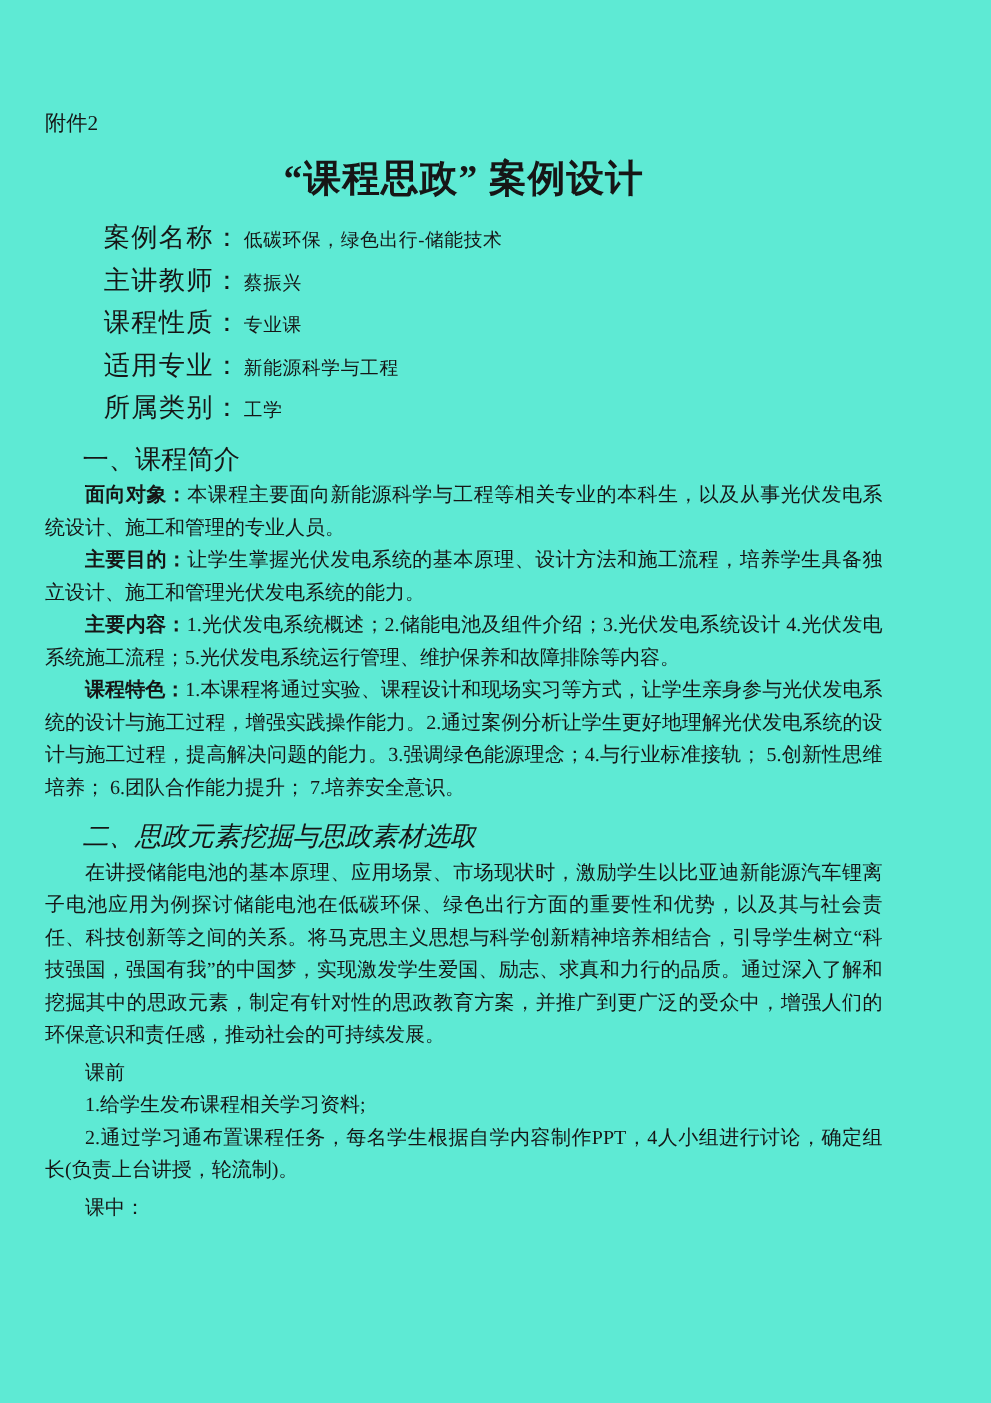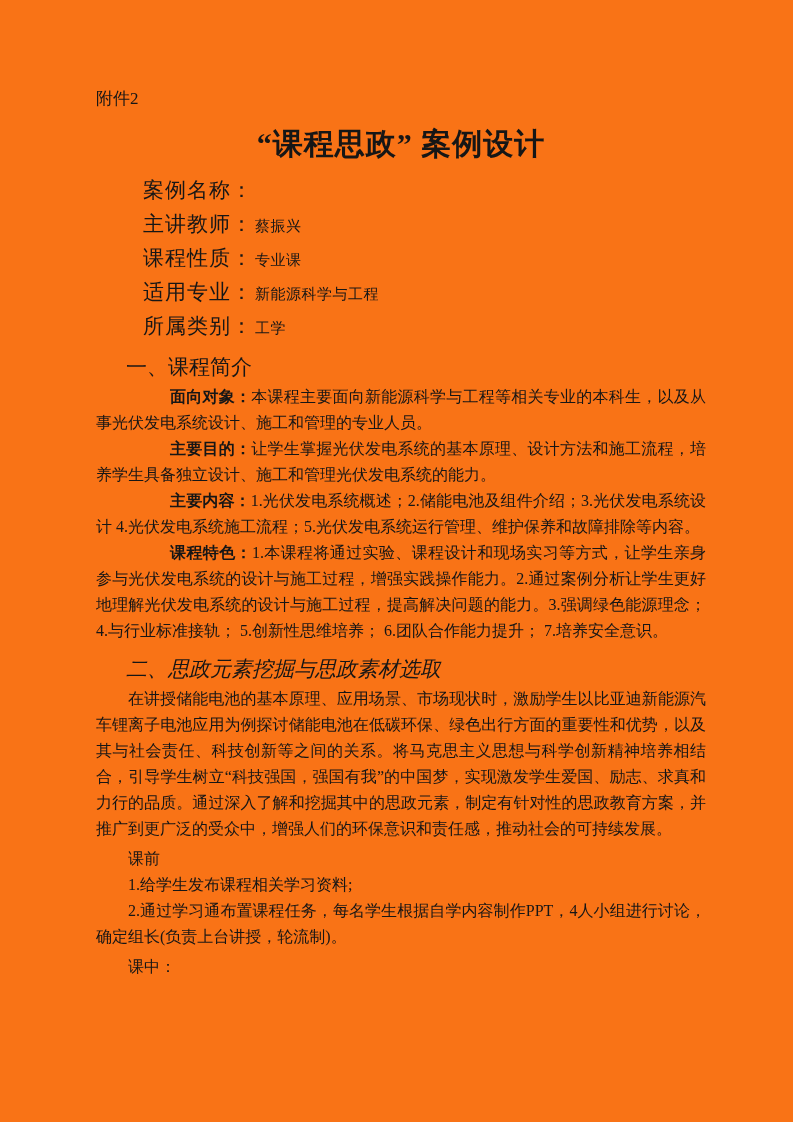--- a/index.html
+++ b/index.html
@@ -2,24 +2,24 @@
 <html><head>
 <meta charset="utf-8">
 <style>
   * { margin: 0; padding: 0; box-sizing: border-box; }
   html, body { background: #ffffff; }
   .page {
     position: relative;
     width: 793px;
     height: 1122px;
     margin: 0 auto;
-    background: #f97316;
+    background: #5eead4;
     color: #161616;
     font-family: "Liberation Serif", "DejaVu Serif", serif;
-    padding: 88px 87px 0 96px;
+    padding: 88px 87px 0 36px;
     overflow: hidden;
   }
   .attachment {
     font-size: 17px;
     line-height: 22px;
   }
   .doc-title {
     font-size: 30px;
     font-weight: 700;
     text-align: center;
@@ -54,21 +54,21 @@
   .sec-heading.h1 { margin-top: 6px; margin-bottom: 2px; }
   .sec-heading.h2 { margin-top: 10px; margin-bottom: 2px; font-style: italic; }
   .sec-heading.h3 { margin-top: 8px; margin-bottom: 4px; }
   .para {
     font-size: 16px;
     line-height: 26px;
     text-align: justify;
     text-indent: 2em;
     word-break: break-all;
   }
-  .para .lead { font-weight: 700; margin-left: 42px; }
+  .para .lead { font-weight: 700; }
   .phase-label {
     font-size: 16px;
     line-height: 26px;
     font-weight: 400;
     margin-left: 32px;
     margin-top: 4px;
   }
   .step {
     font-size: 16px;
     line-height: 26px;
@@ -82,20 +82,21 @@
 
 <div class="page">
 
   <div class="attachment">附件2</div>
 
   <div class="doc-title">“课程思政” 案例设计</div>
 
   <div class="fields">
     <div class="field-row">
       <span class="field-label">案例名称：</span>
+      <span class="field-value">低碳环保，绿色出行-储能技术</span>
     </div>
     <div class="field-row">
       <span class="field-label">主讲教师：</span>
       <span class="field-value">蔡振兴</span>
     </div>
     <div class="field-row">
       <span class="field-label">课程性质：</span>
       <span class="field-value">专业课</span>
     </div>
     <div class="field-row">

